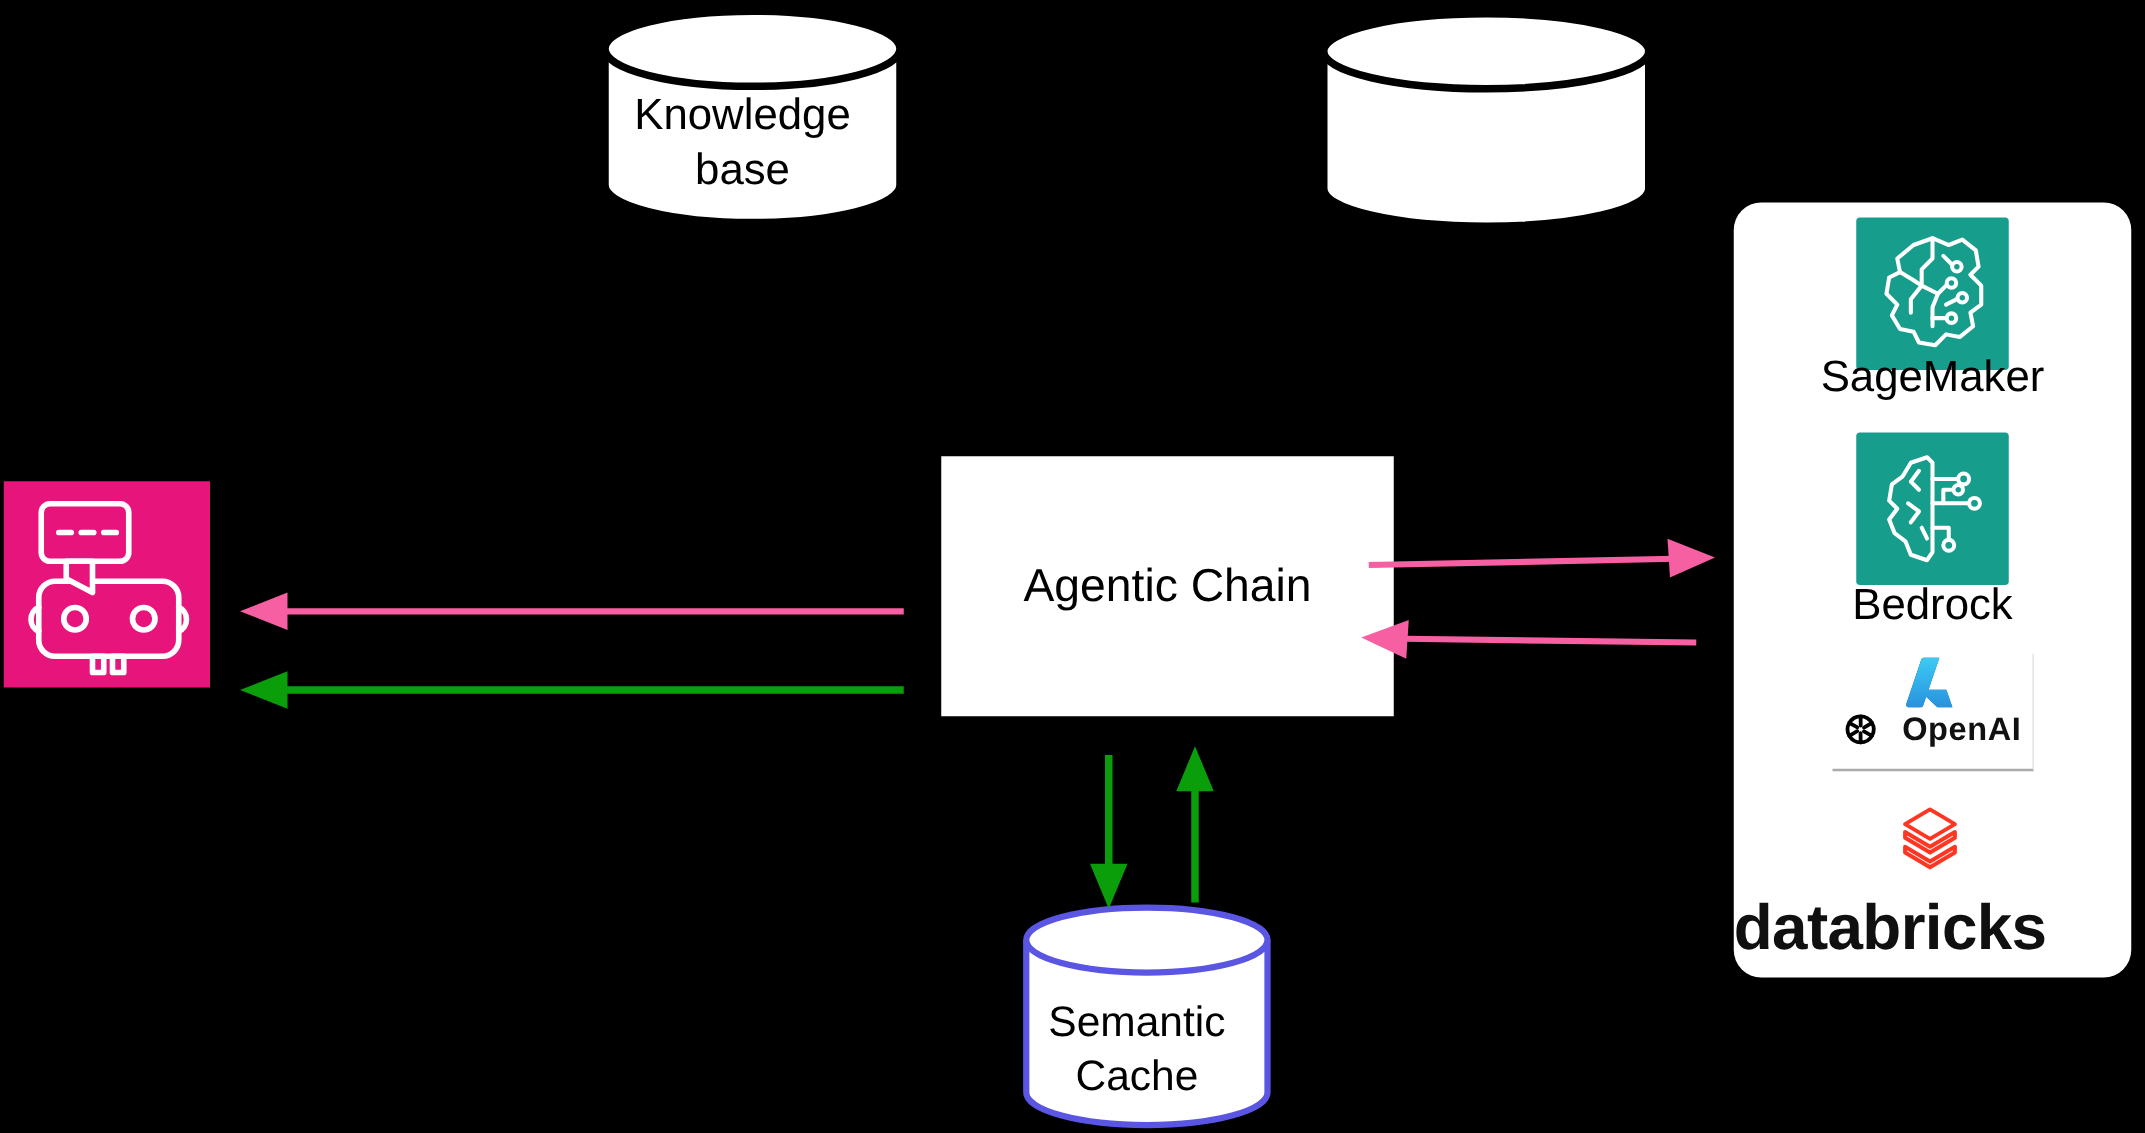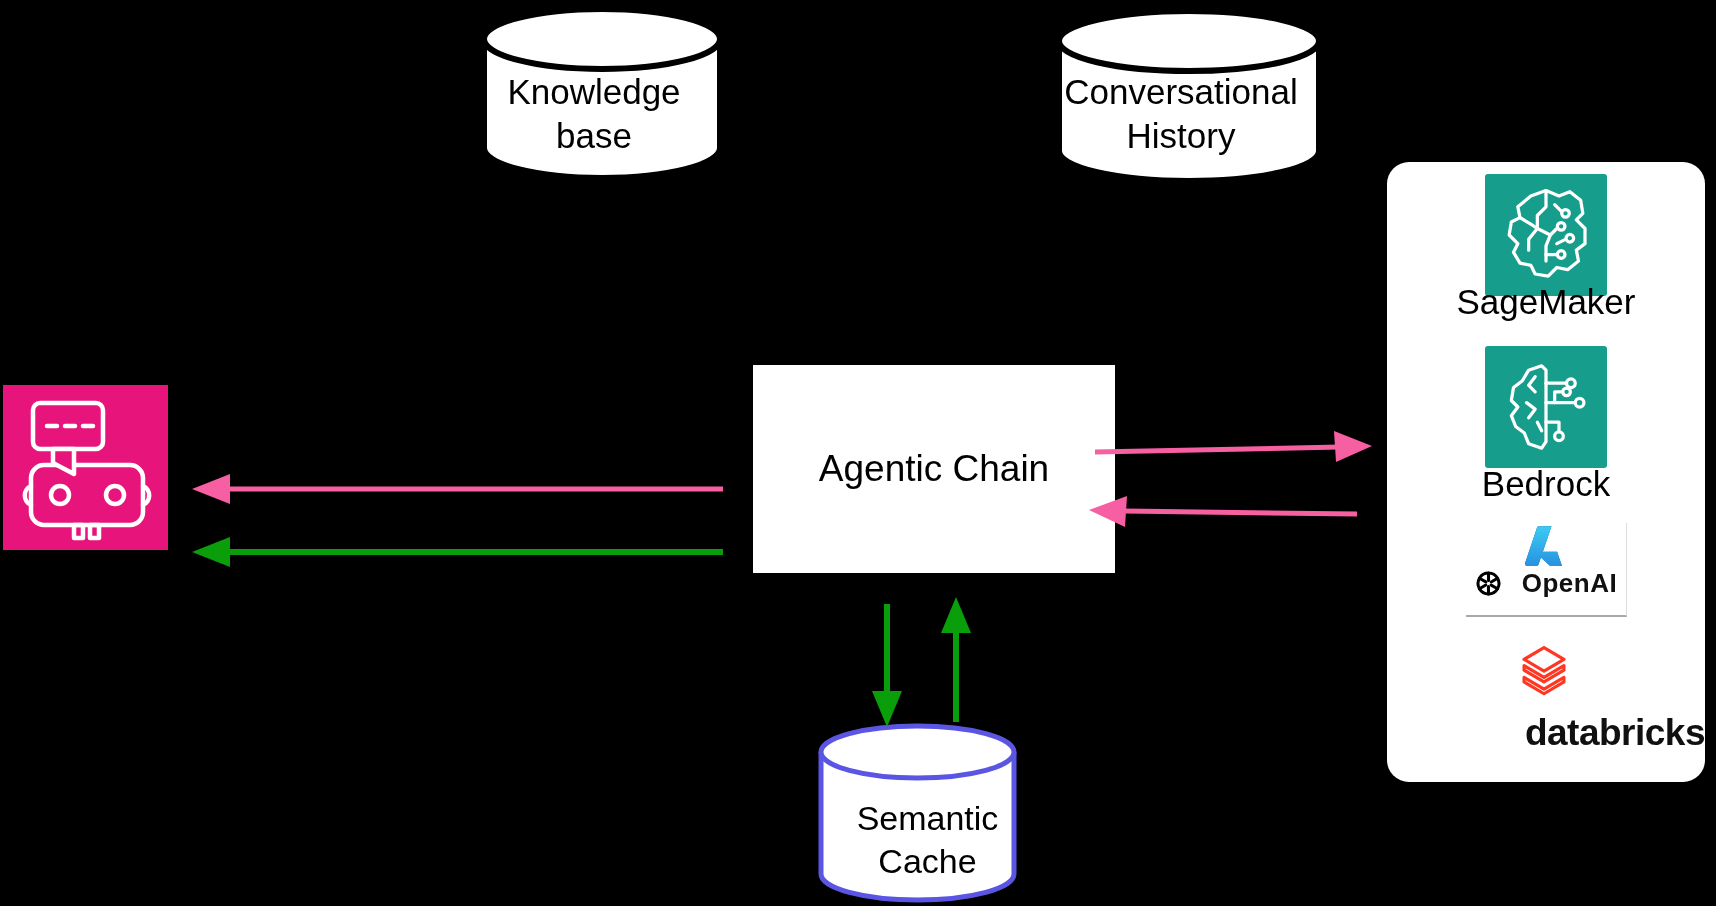--- a/index.html
+++ b/index.html
@@ -7,41 +7,41 @@
           font-family:"Liberation Sans",sans-serif;color:#000;}
 
   
   .cylinder{position:absolute;}
   .cylinder svg{position:absolute;left:0;top:0;}
   .cyl-label{position:absolute;left:0;right:16px;text-align:center;font-size:35px;line-height:1.26;color:#000;}
   .cyl-kb{left:481px;top:6px;width:242px;height:176px;}
   .cyl-kb .cyl-label{top:64px;}
   .cyl-ch{left:1056px;top:8px;width:266px;height:177px;}
   .cyl-ch .cyl-label{top:62px;}
-  .cyl-sc{left:818px;top:723px;width:199px;height:183px;padding-left:36px;}
+  .cyl-sc{left:818px;top:723px;width:199px;height:183px;}
   .cyl-sc .cyl-label{top:74px;font-size:34px;}
 
   
   .chatbot{position:absolute;left:3px;top:385px;width:165px;height:165px;background:#E7157B;}
   .chatbot svg{position:absolute;inset:0;}
 
   
   .agentic{position:absolute;left:753px;top:365px;width:362px;height:208px;background:#fff;
            display:flex;align-items:center;justify-content:center;font-size:37px;color:#000;}
 
   
   .panel{position:absolute;left:1387px;top:162px;width:318px;height:620px;background:#fff;border-radius:22px;}
   .panel .abs{position:absolute;}
   .icon-tile{width:122px;height:122px;background:#169D8B;border-radius:3px;display:flex;align-items:center;justify-content:center;}
   .p-label{left:0;width:318px;text-align:center;font-size:35px;color:#000;}
   .ao-card{left:79px;top:361px;width:160px;height:92px;background:#fff;border-right:1px solid #ddd;
            border-bottom:2px solid #aaa;display:flex;flex-direction:column;align-items:center;}
   .ao-row{display:flex;align-items:center;gap:20px;margin-top:-1px;}
   .ao-text{font-size:26px;font-weight:700;color:#111;letter-spacing:0.5px;}
-  .db-label{left:0;width:318px;text-align:right;font-size:37px;font-weight:600;color:#101010;letter-spacing:-0.5px;}
+  .db-label{left:0;width:318px;text-align:left;font-size:51px;font-weight:600;color:#101010;letter-spacing:-0.5px;}
 
   
   .arrows{position:absolute;left:0;top:0;pointer-events:none;}
   .pinkline{stroke:#F75FA3;stroke-width:5;}
   .pinkhead{fill:#F75FA3;}
   .greenline{stroke:#0A9E0A;stroke-width:6;}
   .greenhead{fill:#0A9E0A;}
 </style>
 </head>
 <body>
@@ -54,21 +54,20 @@
       <ellipse cx="121" cy="33" rx="118" ry="30" fill="#ffffff" stroke="#000000" stroke-width="6"></ellipse>
     </svg>
     <div class="cyl-label">Knowledge base</div>
   </div>
 
   <div class="cylinder cyl-ch">
     <svg width="266" height="177" viewBox="0 0 266 177">
       <path d="M3,33 L3,143 A130,30 0 0 0 263,143 L263,33" fill="#ffffff" stroke="#000000" stroke-width="6"></path>
       <ellipse cx="133" cy="33" rx="130" ry="30" fill="#ffffff" stroke="#000000" stroke-width="6"></ellipse>
     </svg>
-    <div class="cyl-label">Conversational History</div>
   </div>
 
   <div class="chatbot">
     <svg width="165" height="165" viewBox="0 0 165 165" fill="none" stroke="#ffffff" stroke-width="4.5" stroke-linecap="round" stroke-linejoin="round">
       <rect x="30" y="18" width="70" height="46" rx="7"></rect>
       <rect x="28" y="80" width="112" height="60" rx="13"></rect>
       <path d="M50,64 L50,78 L71,89 L71,64 Z" fill="#E7157B"></path>
       <line x1="44" y1="41" x2="54" y2="41"></line>
       <line x1="62" y1="41" x2="72" y2="41"></line>
       <line x1="80" y1="41" x2="90" y2="41"></line>

